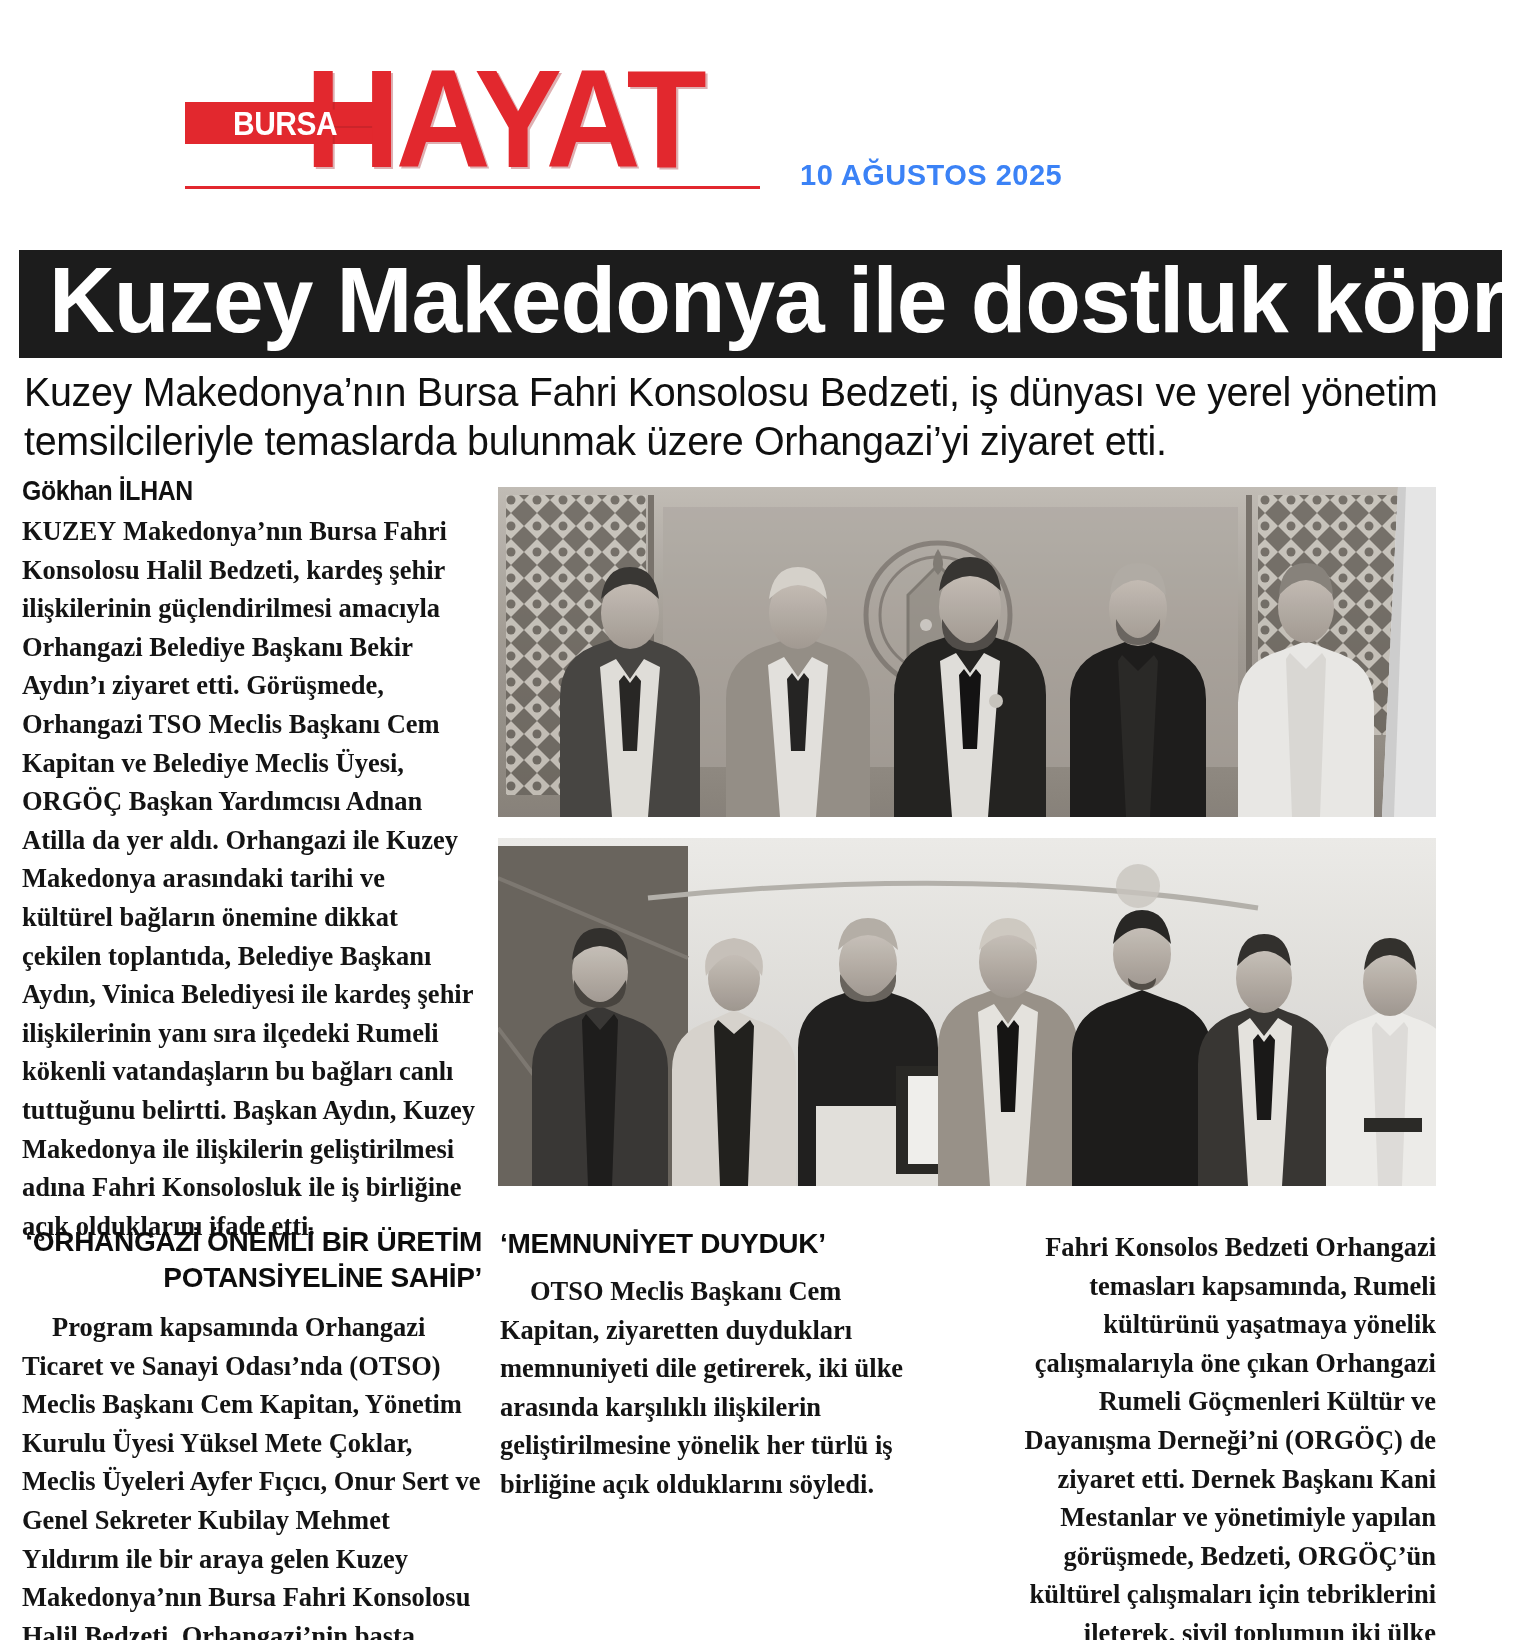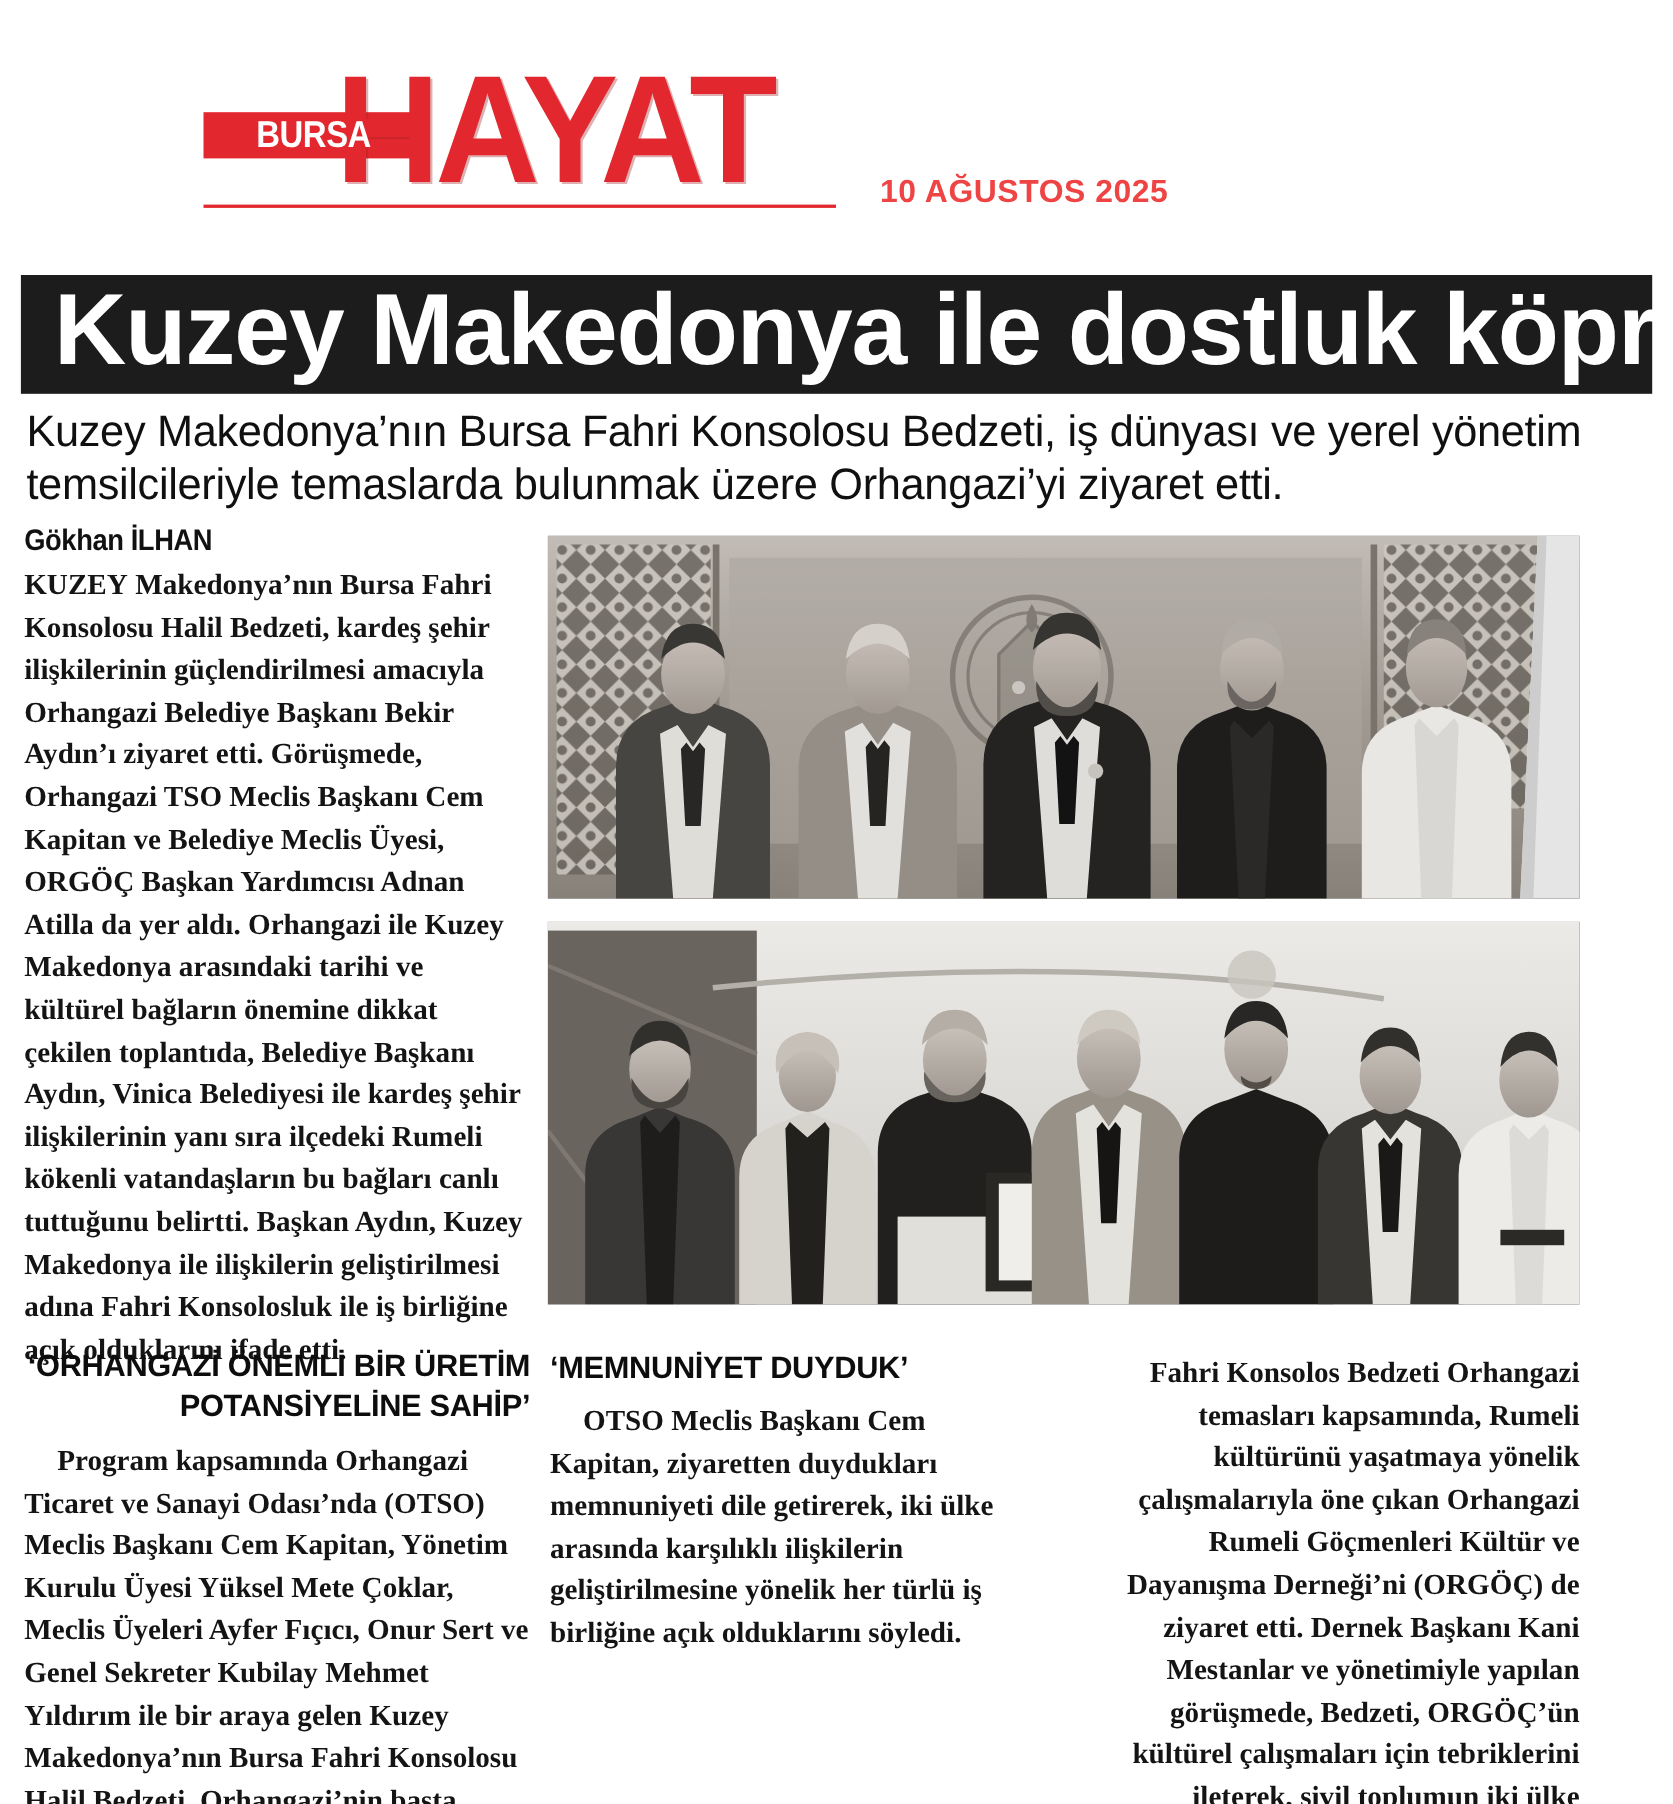--- a/index.html
+++ b/index.html
@@ -77,21 +77,21 @@
     background: #e2282e;
   }
   .issue-date {
     position: absolute;
     left: 800px;
     top: 155px;
     font-family: "Liberation Sans", sans-serif;
     font-weight: bold;
     font-size: 29px;
     letter-spacing: 0.5px;
-    color: #ef4444;
+    color: #3b82f6;
   }
 
   
   .headline-band {
     position: absolute;
     left: 19px;
     top: 250px;
     width: 1483px;
     height: 108px;
     background: #1c1c1c;

